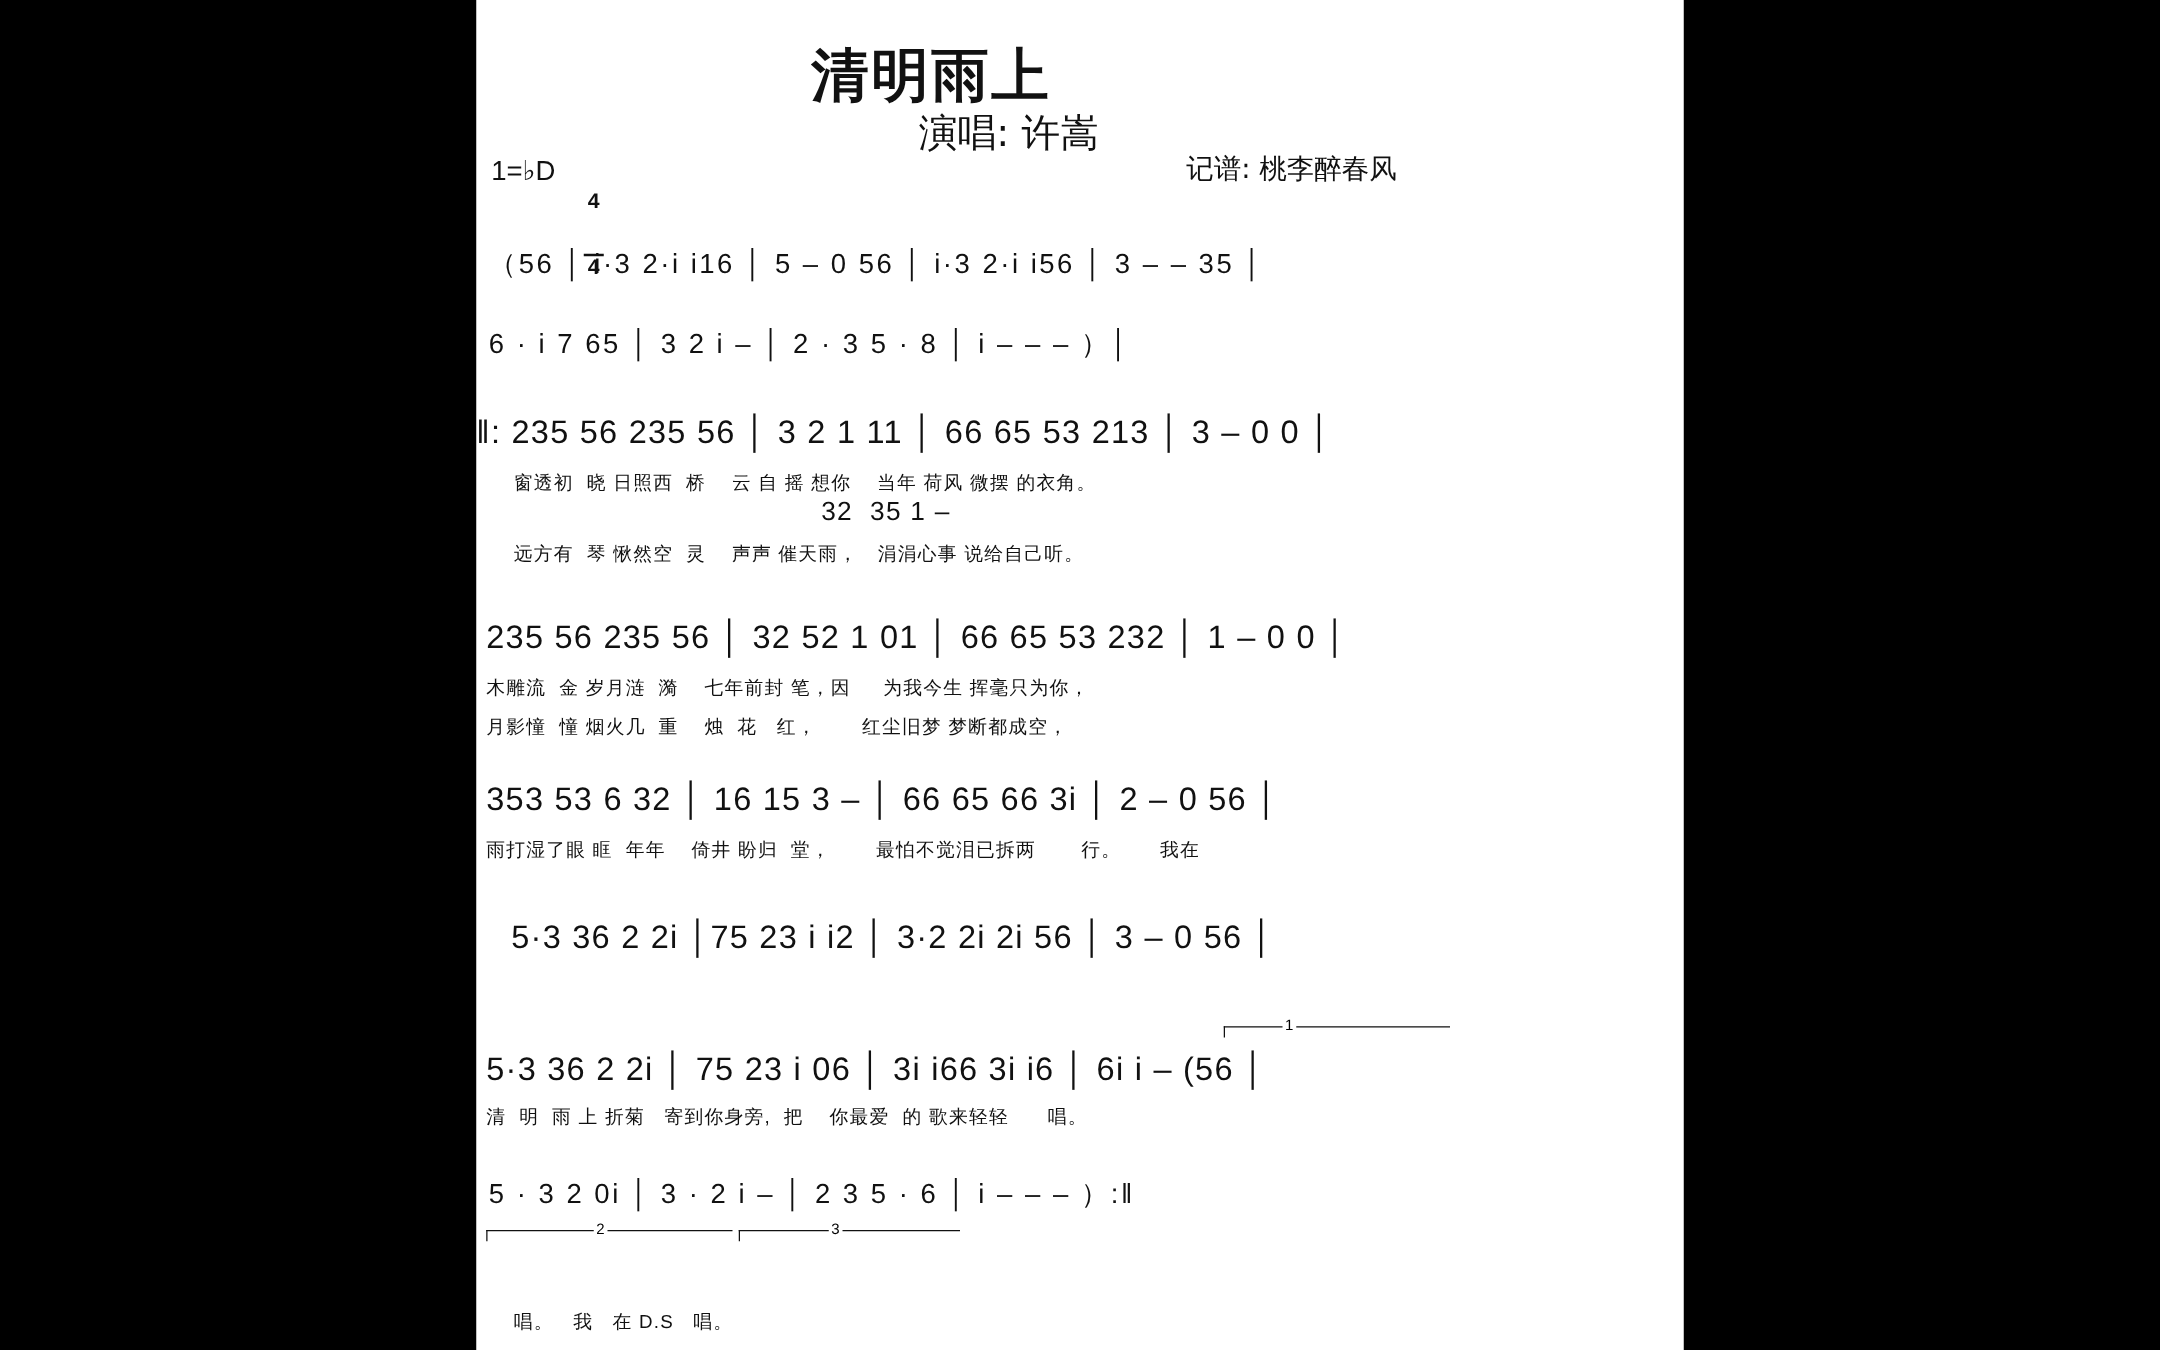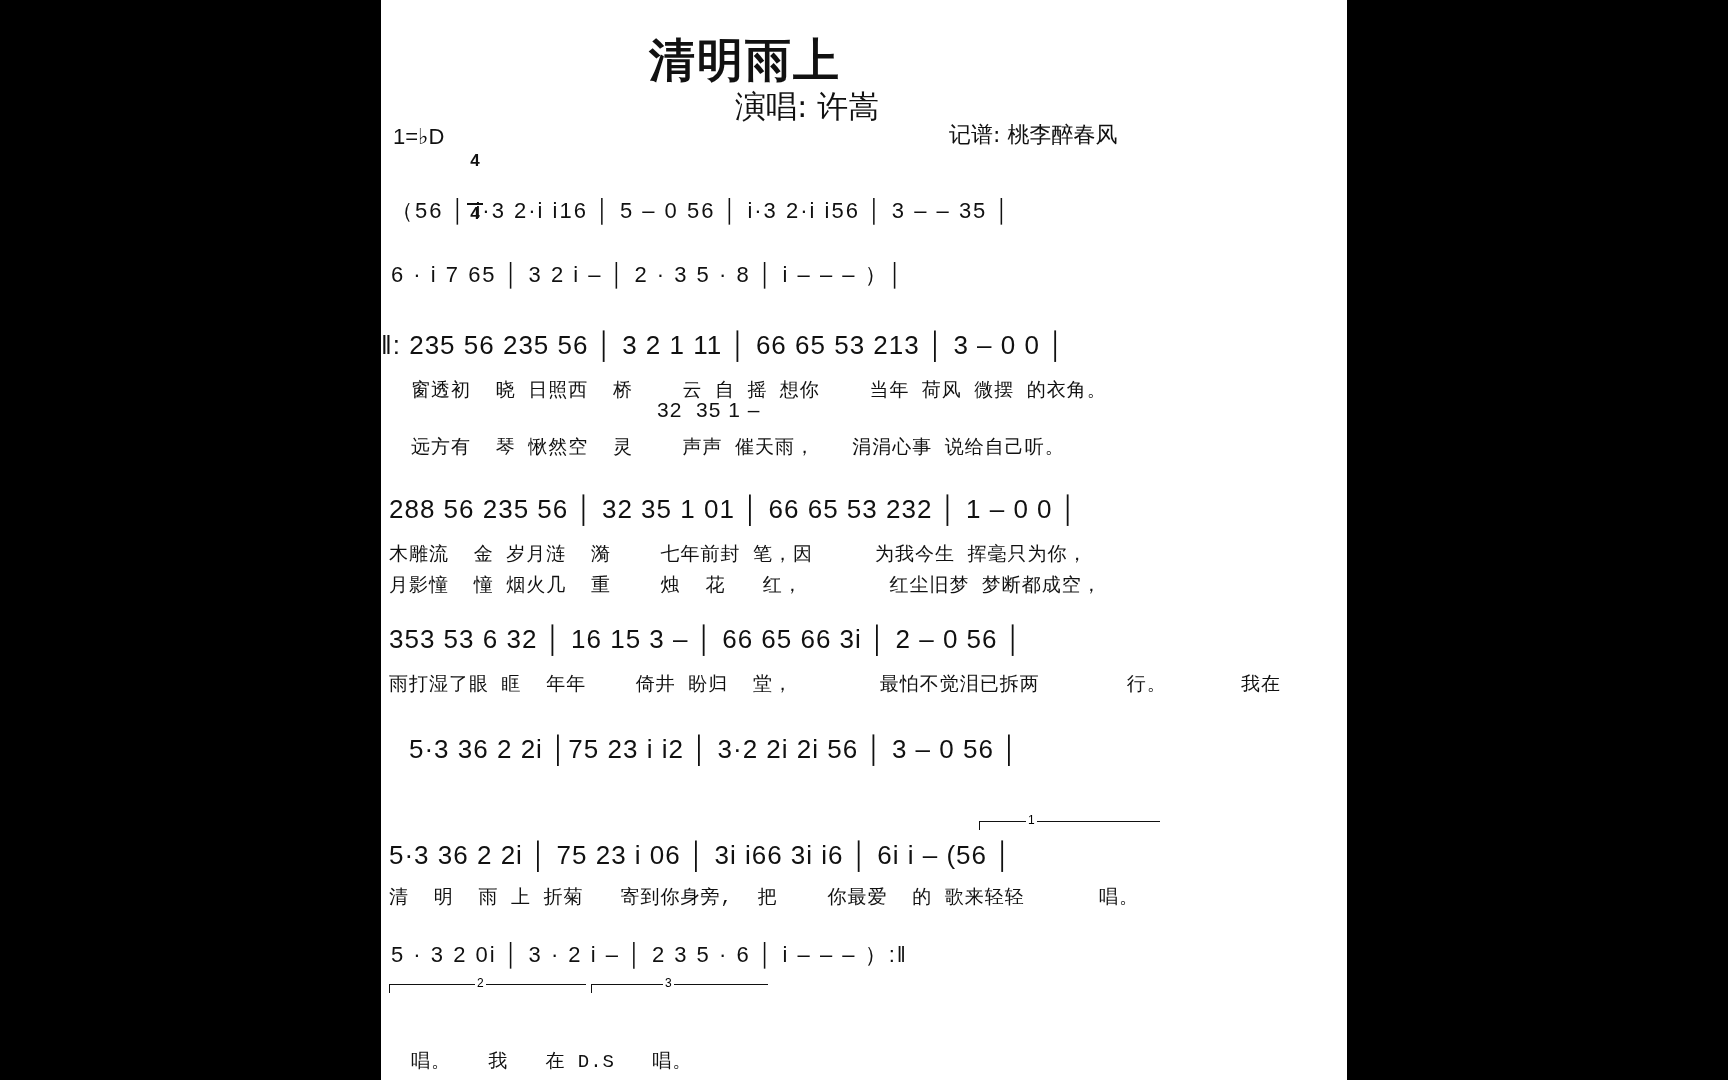--- a/index.html
+++ b/index.html
@@ -6,21 +6,21 @@
   body { width:1728px; height:1080px; background:#000; position:relative; overflow:hidden; font-family:"DejaVu Sans", sans-serif; }
   .page { position:absolute; left:381px; top:0; width:966px; height:1080px; background:#fff; }
   .abs { position:absolute; white-space:pre; color:#111; }
   .title { font-family:"DejaVu Serif", serif; font-size:46px; font-weight:bold; letter-spacing:2px; }
   .sub { font-family:"DejaVu Sans", sans-serif; font-size:31px; }
   .key { font-family:"Liberation Sans", sans-serif; font-size:22px; }
   .ts { font-family:"Liberation Sans", sans-serif; font-weight:bold; font-size:17px; line-height:17px; text-align:center; }
   .ts .bar { border-top:2px solid #111; }
   .notes { font-family:"Liberation Sans", sans-serif; font-weight:normal; font-size:26px; letter-spacing:1px; }
   .notes.intro { font-size:22px; letter-spacing:2px; }
-  .lyr { font-family:Liberation Mono, monospace; font-size:19px; letter-spacing:1px; }
+  .lyr { font-family:Liberation Sans, sans-serif; font-size:15px; letter-spacing:1px; }
   .bracket { position:absolute; border-top:1.5px solid #111; border-left:1.5px solid #111; height:8px; }
   .brnum { position:absolute; font-size:12px; font-family:"Liberation Sans", sans-serif; background:#fff; padding:0 2px; }
 </style>
 </head>
 <body>
 
 <div class="page">
 
   <div class="abs title" style="left:268px; top:30px;">清明雨上</div>
   <div class="abs sub" style="left:354px; top:86px;">演唱: 许嵩</div>
@@ -32,21 +32,21 @@
   <div class="abs sub" style="left:568px; top:120px; font-size:22px;">记谱: 桃李醉春风</div>
 
   <div class="abs notes intro" style="left:10px; top:196px;">（56 │ i·3 2·i i16 │ 5 – 0 56 │ i·3 2·i i56 │ 3 – – 35 │</div>
   <div class="abs notes intro" style="left:10px; top:260px;">6 · i 7 65 │ 3 2 i – │ 2 · 3 5 · 8 │ i – – – ）│</div>
 
   <div class="abs notes" style="left:0; top:330px;">‖: 235 56 235 56 │ 3 2 1 11 │ 66 65 53 213 │ 3 – 0 0 │</div>
   <div class="abs lyr" style="left:30px; top:377px;">窗透初  晓 日照西  桥    云 自 摇 想你    当年 荷风 微摆 的衣角。</div>
   <div class="abs notes" style="left:276px; top:398px; font-size:21px;">32  35 1 –</div>
   <div class="abs lyr" style="left:30px; top:434px;">远方有  琴 愀然空  灵    声声 催天雨，   涓涓心事 说给自己听。</div>
 
-  <div class="abs notes" style="left:8px; top:494px;">288 56 235 56 │ 32 35 1 01 │ 66 65 53 232 │ 1 – 0 0 │</div>
+  <div class="abs notes" style="left:8px; top:494px;">235 56 235 56 │ 32 52 1 01 │ 66 65 53 232 │ 1 – 0 0 │</div>
   <div class="abs lyr" style="left:8px; top:572px;">月影憧  憧 烟火几  重    烛  花   红，       红尘旧梦 梦断都成空，</div>
   <div class="abs lyr" style="left:8px; top:541px;">木雕流  金 岁月涟  漪    七年前封 笔，因     为我今生 挥毫只为你，</div>
 
   <div class="abs notes" style="left:8px; top:624px;">353 53 6 32 │ 16 15 3 – │ 66 65 66 3i │ 2 – 0 56 │</div>
   <div class="abs lyr" style="left:8px; top:671px;">雨打湿了眼 眶  年年    倚井 盼归  堂，       最怕不觉泪已拆两       行。      我在</div>
 
   <div class="abs notes" style="left:28px; top:734px;">5·3 36 2 2i │75 23 i i2 │ 3·2 2i 2i 56 │ 3 – 0 56 │</div>
 
   <div class="bracket" style="left:598px; top:821px; width:180px;"></div>
   <div class="brnum" style="left:645px; top:813px;">1</div>

